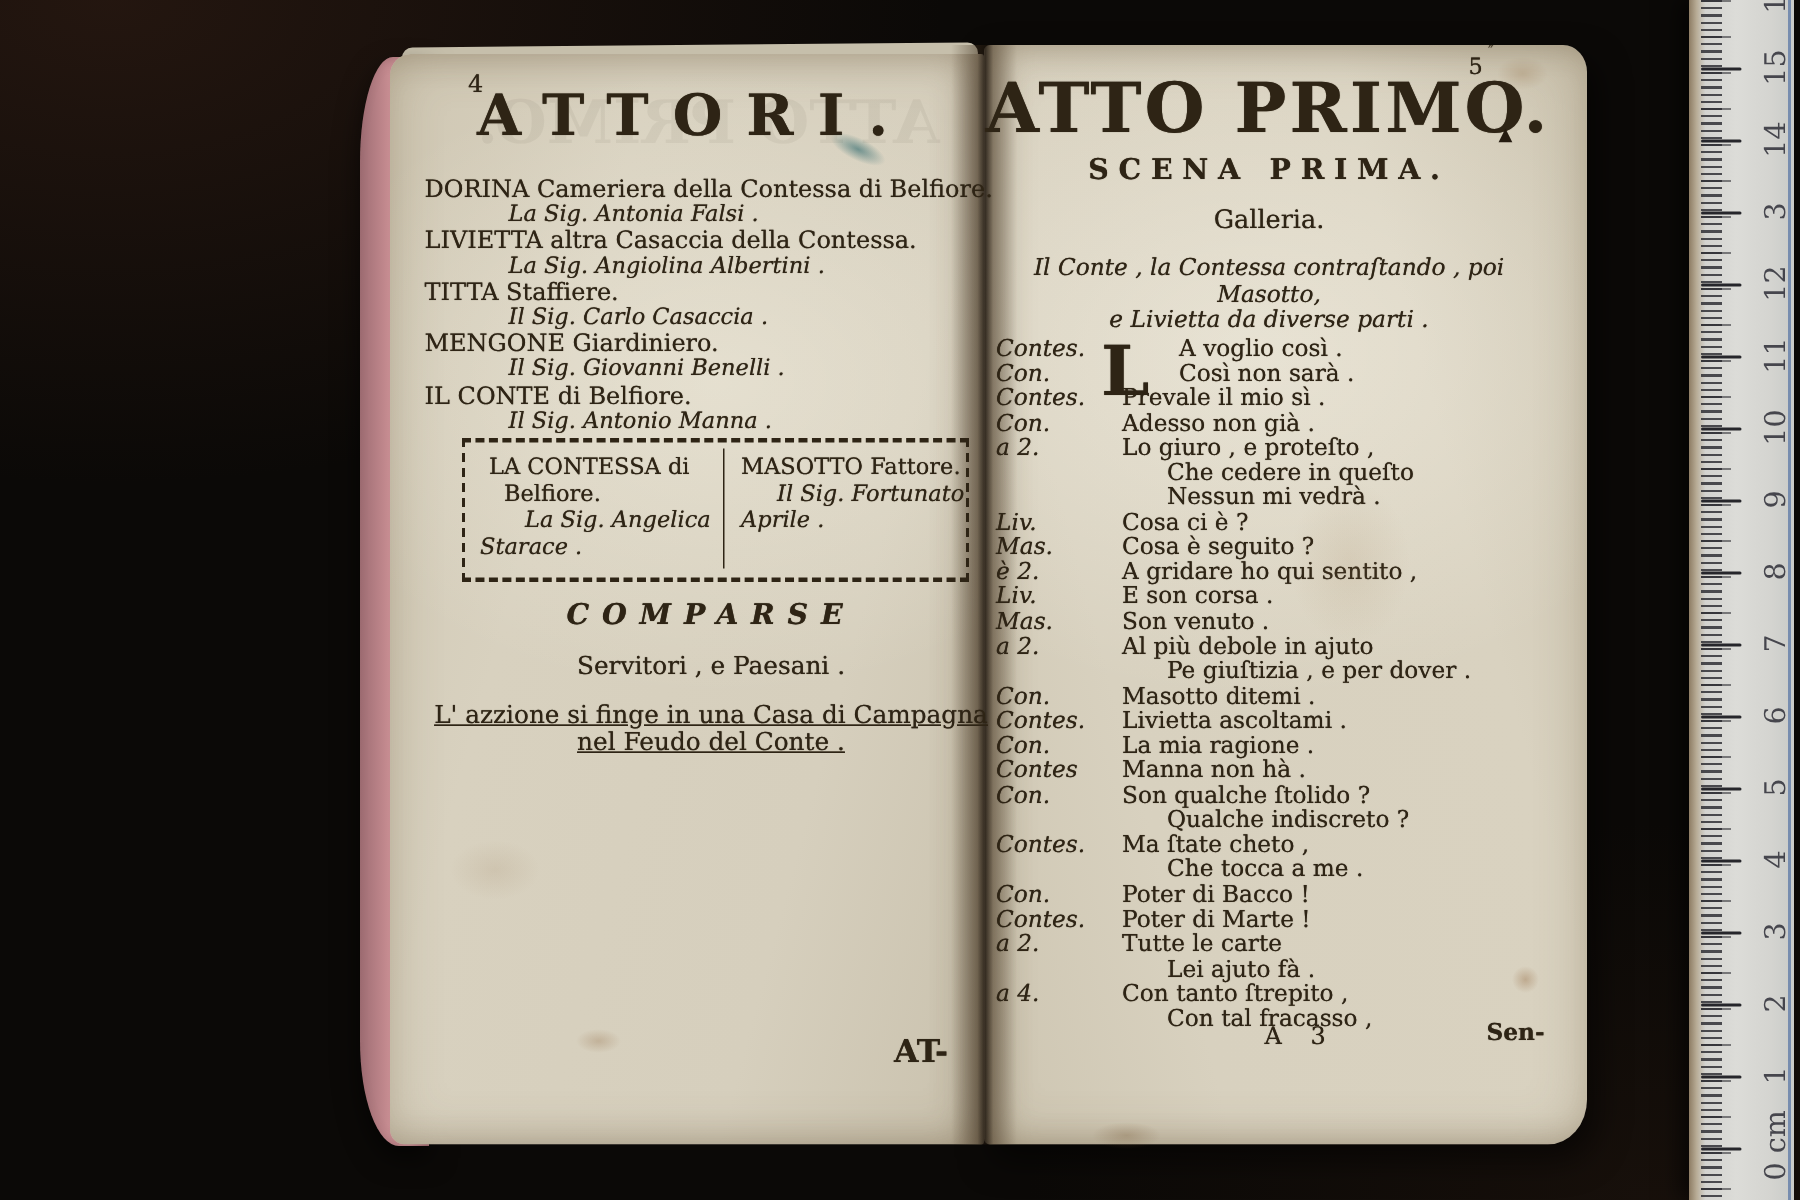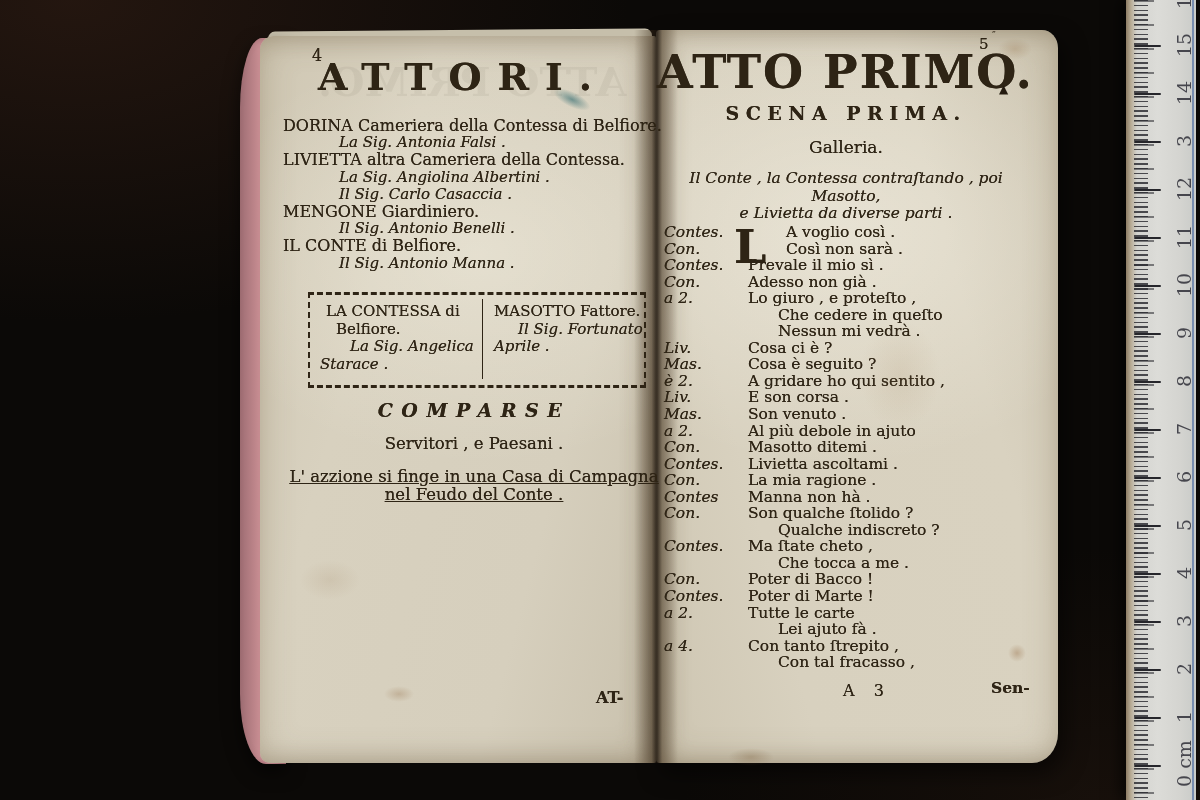--- a/index.html
+++ b/index.html
@@ -60,21 +60,21 @@
   .boxcell-l div:nth-child(1){padding-left:6px;}
   .boxcell-l div:nth-child(2){padding-left:16px;}
   .boxcell-l div:nth-child(3){padding-left:30px;font-style:italic;}
   .boxcell-l div:nth-child(4){font-style:italic;}
   .boxcell-r div:nth-child(1){padding-left:2px;}
   .boxcell-r div:nth-child(2){padding-left:26px;font-style:italic;}
   .boxcell-r div:nth-child(3){padding-left:2px;font-style:italic;}
   .comparse{left:300px;top:399px;width:348px;font-size:19px;font-weight:600;letter-spacing:.45em;}
   .servitori{left:300px;top:434px;width:348px;font-size:16.5px;}
   .setting{left:288px;top:468px;width:372px;font-size:16.5px;line-height:18px;text-decoration:underline;}
-  .catch-left{left:596px;top:688px;font-size:16px;font-weight:600;}
+  .catch-left{left:596px;top:688px;font-size:21px;font-weight:600;}
 
   
   .pg-num-right{left:979px;top:35px;font-size:15px;}
   .pg-num-marks{left:992px;top:29px;font-size:10px;opacity:.75;}
   .atto-title{left:657px;top:45px;font-size:46px;font-weight:700;letter-spacing:2px;white-space:nowrap;}
   .ink-blot{left:999px;top:82px;font-size:12px;color:#241b10;}
   .scena{left:666px;top:102px;width:360px;font-size:19px;font-weight:600;letter-spacing:.34em;}
   .galleria{left:666px;top:137px;width:360px;font-size:17px;}
   .stagedir{left:660px;top:170px;width:372px;font-size:15.5px;line-height:17.5px;}
   .dialogue{left:664px;top:224px;width:372px;font-size:15.5px;}
@@ -122,25 +122,26 @@
   <div class="page page-left"></div>
   <div class="page page-right"></div>
   <div class="gutter"></div>
 
   <div class="abs ghost-title">ATTO PRIMO.</div>
   <div class="abs ink pg-num-left">4</div>
   <div class="abs ink attori-title">ATTORI.</div>
   <div class="abs ink cast" id="cast-list">
       <div class="cast-role">DORINA Cameriera della Contessa di Belfiore.</div>
       <div class="cast-actor">La Sig. Antonia Falsi .</div>
-      <div class="cast-role">LIVIETTA altra Cameriera della Contessa.</div>
+      <div class="cast-role">LIVIETTA altra Casaccia della Contessa.</div>
       <div class="cast-actor">La Sig. Angiolina Albertini .</div>
+      <div class="cast-role">TITTA Staffiere.</div>
       <div class="cast-actor">Il Sig. Carlo Casaccia .</div>
       <div class="cast-role">MENGONE Giardiniero.</div>
-      <div class="cast-actor">Il Sig. Antonio Benelli .</div>
+      <div class="cast-actor">Il Sig. Giovanni Benelli .</div>
       <div class="cast-role">IL CONTE di Belfiore.</div>
       <div class="cast-actor">Il Sig. Antonio Manna .</div>
     </div>
 
   <div class="abs castbox">
     <div class="abs castbox-divider"></div>
     <div class="boxcell boxcell-r ink" id="boxcell-right">
         <div>MASOTTO Fattore.</div>
         <div>Il Sig. Fortunato</div>
         <div>Aprile .</div>
@@ -217,20 +218,24 @@
         <span class="spk">Liv.</span>
         <span class="txt">E son corsa .</span>
       </div>
       <div class="dlg-line">
         <span class="spk">Mas.</span>
         <span class="txt">Son venuto .</span>
       </div>
       <div class="dlg-line">
         <span class="spk">a 2.</span>
         <span class="txt">Al più debole in ajuto</span>
+      </div>
+      <div class="dlg-line indent">
+        <span class="spk"></span>
+        <span class="txt">Pe giuſtizia , e per dover .</span>
       </div>
       <div class="dlg-line">
         <span class="spk">Con.</span>
         <span class="txt">Masotto ditemi .</span>
       </div>
       <div class="dlg-line">
         <span class="spk">Contes.</span>
         <span class="txt">Livietta ascoltami .</span>
       </div>
       <div class="dlg-line">

